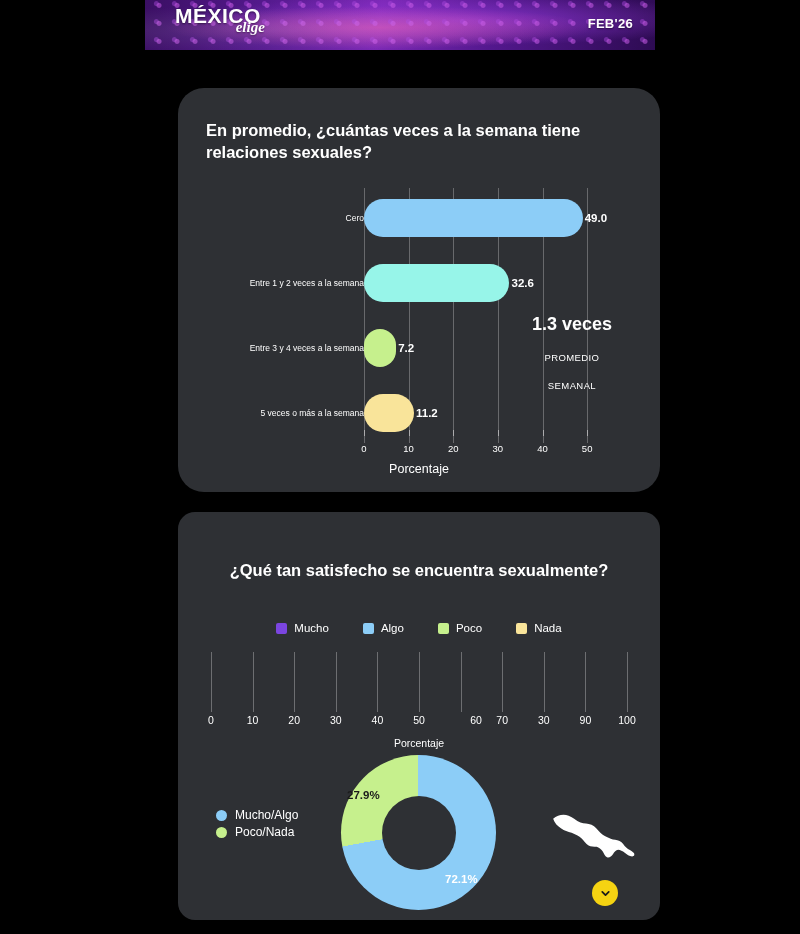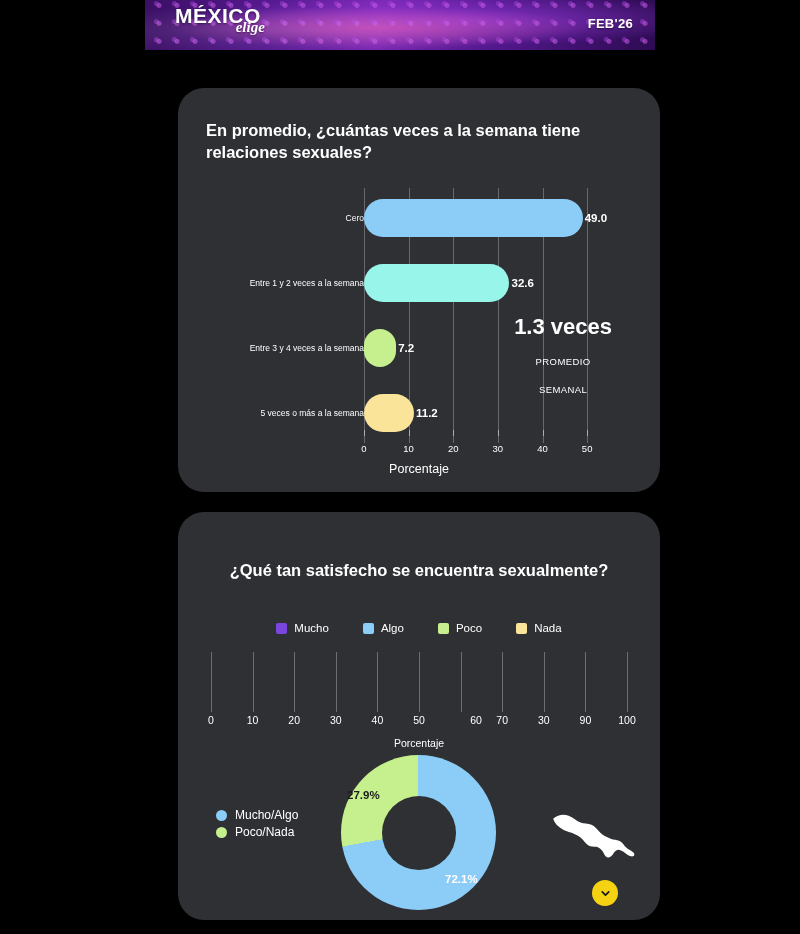--- a/index.html
+++ b/index.html
@@ -43,21 +43,21 @@
     color:#fff; font-weight:bold; font-size:13px; letter-spacing:.3px;
     text-shadow:0 1px 2px rgba(0,0,0,.5);
   }
 
   
   .card {
     position:absolute; left:178px; width:482px;
     background:#2e3034; border-radius:26px;
   }
   #card-1 { top:88px; height:404px; }
-  #card-2 { top:512px; height:408px; }
+  #card-2 { top:512px; height:408px;border-radius:17px; }
 
   .card-title {
     position:absolute; left:28px; top:32px; width:430px;
     color:#fff; font-size:16.5px; font-weight:bold; line-height:1.32;
   }
   #card-2 .card-title { top:48px; text-align:center; left:0; width:482px; }
 
   
   .c1-plot { position:absolute; left:0; top:0; width:482px; height:404px; }
   .c1-row { position:absolute; left:0; width:482px; height:60px; }
@@ -81,21 +81,21 @@
   .c1-tick {
     position:absolute; top:7px; color:#fff; font-size:9.5px;
     transform:translateX(-50%); white-space:nowrap;
   }
   .c1-tickmark { position:absolute; top:-6px; width:1px; height:6px; background:rgba(255,255,255,.45); }
   .c1-xlabel {
     position:absolute; top:26px; left:0; width:482px; text-align:center;
     color:#fff; font-size:12.5px;
   }
   .annot { position:absolute; right:48px; top:227px; text-align:center; color:#fff; }
-  .annot-big { font-size:22px; font-weight:bold; line-height:1.1; }
+  .annot-big { font-size:18px; font-weight:bold; line-height:1.1; }
   .annot-small { font-size:9.5px; letter-spacing:.4px; line-height:1.18; margin-top:17px; }
 
   
   .legend-row {
     position:absolute; left:0; top:110px; width:482px;
     display:flex; justify-content:center; gap:34px; align-items:center;
   }
   .legend-item { display:flex; align-items:center; gap:7px; }
   .legend-sw { width:11px; height:11px; border-radius:2px; }
   .legend-tx { color:#fff; font-size:11.5px; }

